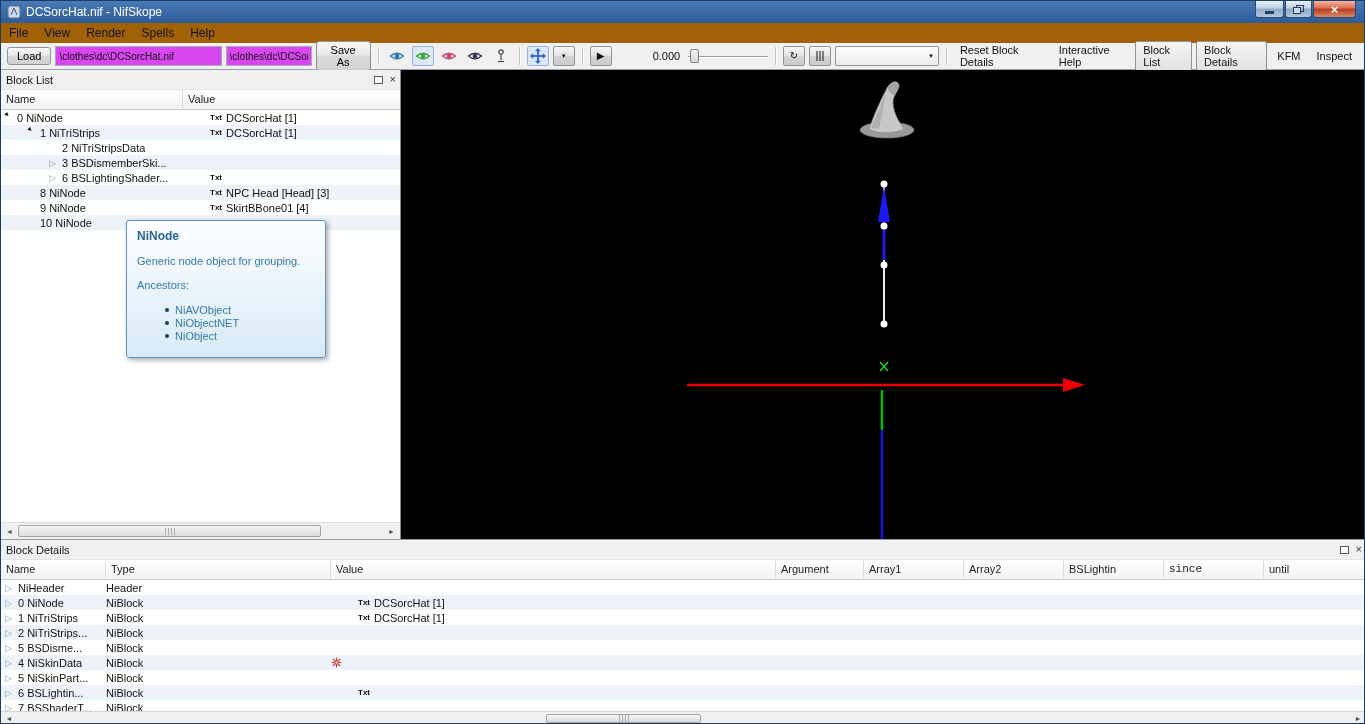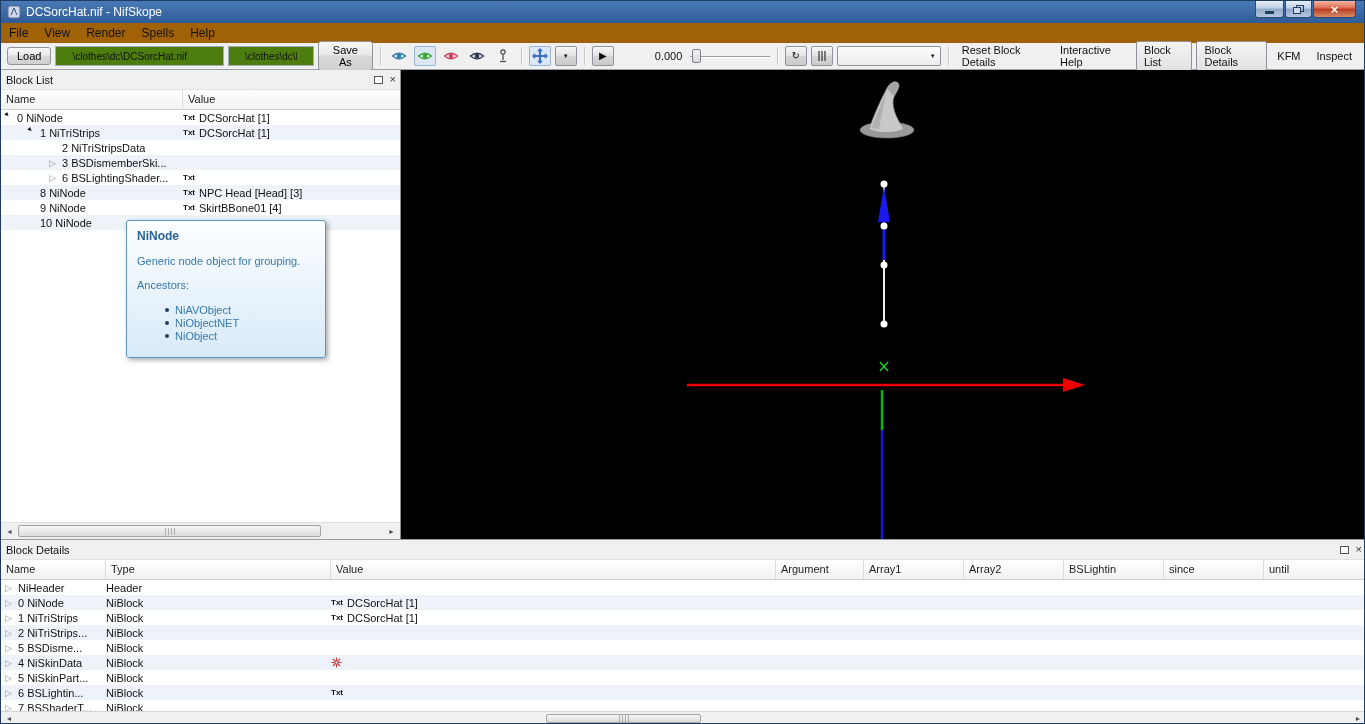--- a/index.html
+++ b/index.html
@@ -27,21 +27,21 @@
   .menubar { position:absolute; left:0; top:22px; width:100%; height:20px;
     background:#a16207; display:flex; align-items:center; font-size:12px; color:#111; }
   .menu-item { padding:2px 8px; }
 
   
   .toolbar { position:absolute; left:0; top:42px; width:100%; height:27px;
     background:#f0f0f0; border-bottom:1px solid #9aa0a8; display:flex;
     align-items:center; padding:0 6px; gap:4px; font-size:11px; color:#111; }
   .btn { border:1px solid #8e9299; border-radius:3px; padding:2px 9px; font-size:11px;
     background:linear-gradient(#f8f8f8,#e9e9e9 45%,#dadada 50%,#d0d0d0); }
-  .tfield { height:20px; border:1px solid #a3acb9; background:#4d7c0f; font-size:10px; padding:0 16px; color:#111; }
+  .tfield { height:20px; border:1px solid #a3acb9; background:#d946ef; font-size:10px; padding:0 3px; color:#111; }
   .f1 { width:190px; } .f2 { width:86px; }
   .tsep { width:1px; height:18px; background:#c3c3c3; box-shadow:1px 0 0 #fdfdfd; margin:0 3px; flex:none; }
   .ticon { width:22px; height:20px; display:flex; align-items:center; justify-content:center;
     border:1px solid transparent; border-radius:2px; flex:none; }
   .ticon.checked { background:#dce8f6; border-color:#98b4d8; }
   .ticon.framed { border-color:#8e9299; background:linear-gradient(#f7f7f7,#e2e2e2 50%,#d4d4d4 50%,#cbcbcb); }
   .glyph { font-size:10px; line-height:1; }
   .caret { font-size:6px; line-height:1; }
   .time-label { width:36px; font-size:11px;margin-left:37px; }
   .slider { width:80px; height:18px; position:relative; flex:none; }
@@ -69,21 +69,21 @@
   .th-value { flex:1; padding:3px 5px; }
   .tree { position:relative; background:#fff; }
   .trow { height:15px; display:flex; align-items:center; font-size:11px; color:#111; }
   .trow:nth-child(even) { background:#eef3f9; }
   .tn { width:182px; height:100%; display:flex; align-items:center; overflow:hidden; white-space:nowrap; }
   .tv { flex:1; height:100%; display:flex; align-items:center; overflow:hidden; white-space:nowrap; }
   .ind0 { padding-left:3px; } .ind1 { padding-left:26px; } .ind2 { padding-left:48px; }
   .exp { width:13px; flex:none; font-size:8px; color:#000; display:inline-block; text-align:left; }
   .exp.open { transform:rotate(45deg); }
   .exp.closed { color:#8e9aa5; font-size:9px; }
-  .txtico { font-weight:700; font-size:8px; margin-right:4px; letter-spacing:0; }
+  .txtico { font-weight:700; font-size:8px; margin-right:4px; letter-spacing:0;margin-left:27px; }
 
   
   .bl-scroll { position:absolute; left:0; bottom:0; height:17px; width:100%;
     background:#f0f0f0; border-top:1px solid #e0e0e0; }
   .sb-arrow { position:absolute; top:0; width:17px; height:100%; display:flex;
     align-items:center; justify-content:center; font-size:7px; color:#4f4f4f; }
   .sb-arrow.left { left:0; } .sb-arrow.right { right:0; }
   .sb-thumb { position:absolute; top:2px; height:12px; border:1px solid #a5a5a5;
     border-radius:2px; background:linear-gradient(#f6f6f6,#dcdcdc); display:flex;
     align-items:center; justify-content:center; }
@@ -103,21 +103,21 @@
   .bullet { width:4px; height:4px; border-radius:50%; background:#1c3f63; margin-right:6px; flex:none; }
 
   
   .details { position:absolute; left:0; top:538px; width:1365px; height:172px;
     background:#fff; border-top:1px solid #9a9a9a; overflow:hidden; }
   .dt-header { height:20px; display:flex; font-size:11px; color:#222;
     background:linear-gradient(#ffffff,#f1f2f4); border-bottom:1px solid #cfcfcf; }
   .dh { padding:3px 5px; border-right:1px solid #dcdcdc; flex:none; }
   .w-name { width:105px; } .w-type { width:225px; } .w-value { width:445px; }
   .w-arg { width:88px; } .w-a1 { width:100px; } .w-a2 { width:100px; }
-  .w-cond { width:100px; } .w-since { width:100px; } .w-until { flex:1; border-right:none; }
+  .w-cond { width:100px; } .w-since { width:100px;font-family:Liberation Mono, monospace; } .w-until { flex:1; border-right:none; }
   .drow { height:15px; display:flex; align-items:center; font-size:11px; color:#111; }
   .drow:nth-child(even) { background:#eef3f9; }
   .dc { flex:none; height:100%; display:flex; align-items:center; overflow:hidden; white-space:nowrap; }
   .dc.name { width:105px; padding-left:4px; }
   .dc.type { width:225px; }
   .dc.value { width:445px; }
 
   .page-scroll { position:absolute; left:0; top:710px; width:1365px; height:14px;
     background:#f0f0f0; border-top:1px solid #d5d5d5; }
   .page-scroll .sb-arrow { width:16px; }

